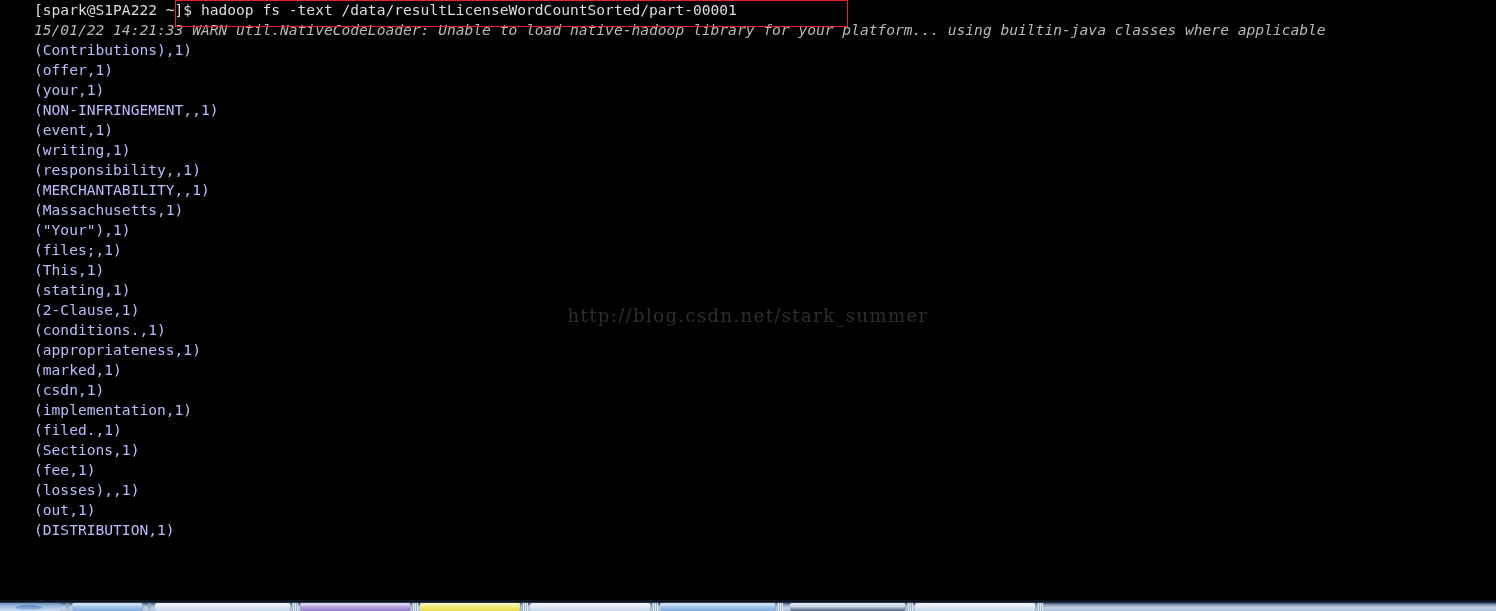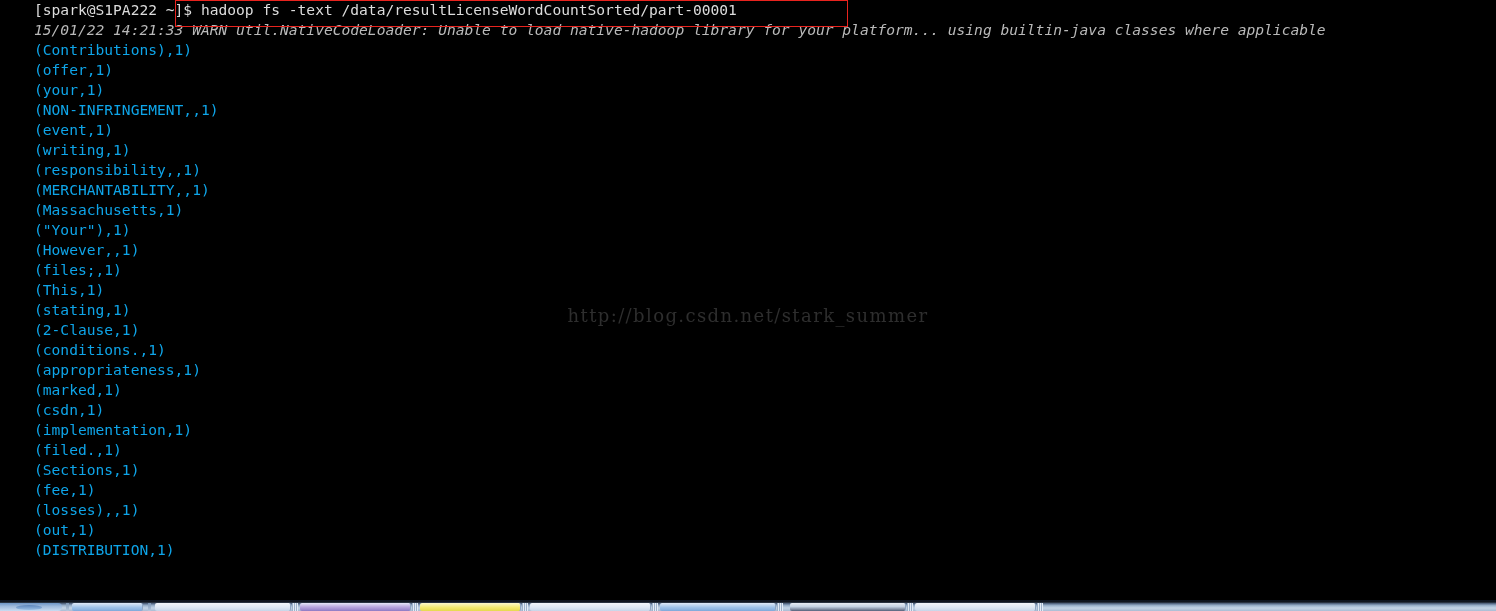--- a/index.html
+++ b/index.html
@@ -48,21 +48,21 @@
   .term-line.cmd {
     color: #dcdcdc;
   }
 
   .term-line.warn {
     color: #b9b9b9;
     font-style: italic;
   }
 
   .term-line.out {
-    color: #0ea5e9;
+    color: #c4b5fd;
   }
 
   
   #annotation-box {
     position: absolute;
     left: 175px;
     top: 0px;
     width: 673px;
     height: 27px;
     border: 1px solid #e8231e;
@@ -179,21 +179,20 @@
         <div class="term-line out">(Contributions),1)</div>
         <div class="term-line out">(offer,1)</div>
         <div class="term-line out">(your,1)</div>
         <div class="term-line out">(NON-INFRINGEMENT,,1)</div>
         <div class="term-line out">(event,1)</div>
         <div class="term-line out">(writing,1)</div>
         <div class="term-line out">(responsibility,,1)</div>
         <div class="term-line out">(MERCHANTABILITY,,1)</div>
         <div class="term-line out">(Massachusetts,1)</div>
         <div class="term-line out">("Your"),1)</div>
-        <div class="term-line out">(However,,1)</div>
         <div class="term-line out">(files;,1)</div>
         <div class="term-line out">(This,1)</div>
         <div class="term-line out">(stating,1)</div>
         <div class="term-line out">(2-Clause,1)</div>
         <div class="term-line out">(conditions.,1)</div>
         <div class="term-line out">(appropriateness,1)</div>
         <div class="term-line out">(marked,1)</div>
         <div class="term-line out">(csdn,1)</div>
         <div class="term-line out">(implementation,1)</div>
         <div class="term-line out">(filed.,1)</div>

